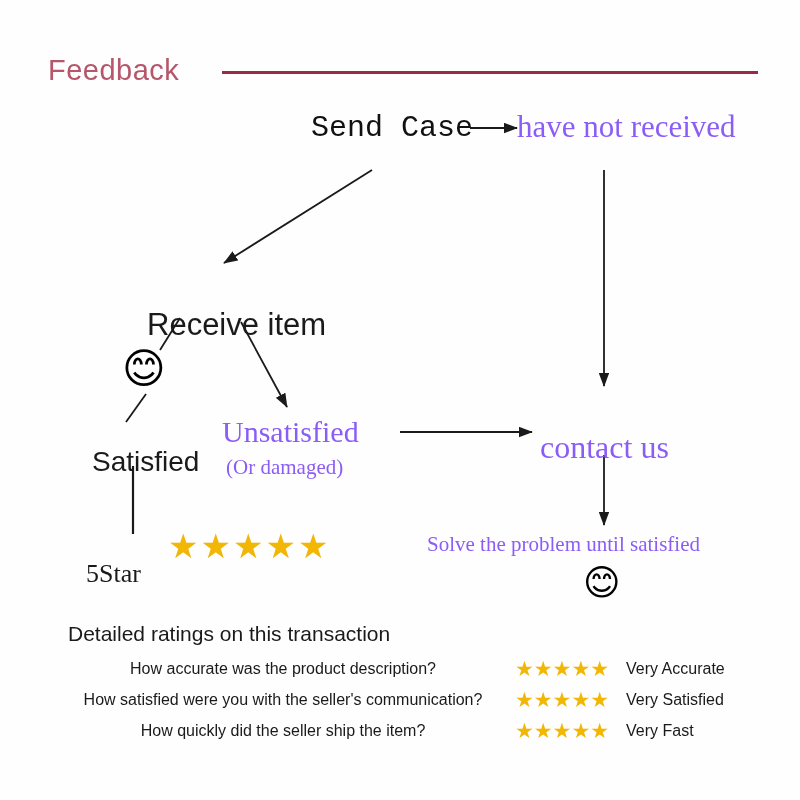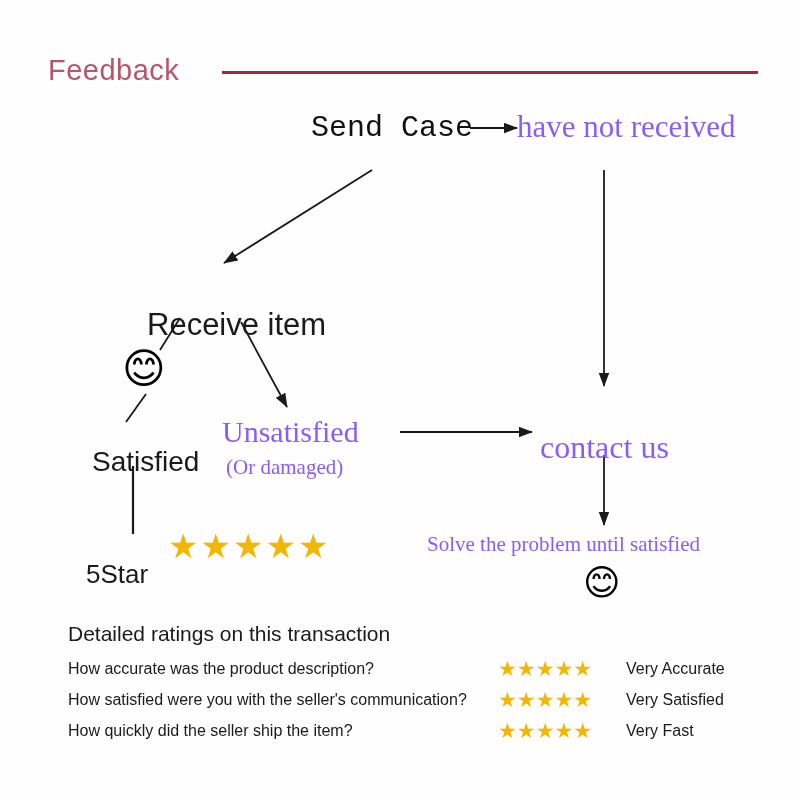--- a/index.html
+++ b/index.html
@@ -59,21 +59,21 @@
 
   .send-case   { left: 311px; top: 111px; font-size: 30px; }
   .not-received{ left: 517px; top: 109px; font-size: 31px; }
   .receive-item{ left: 147px; top: 279px; font-size: 31px; }
   .satisfied   { left: 92px;  top: 418px; font-size: 28px; }
   .unsatisfied { left: 222px; top: 415px; font-size: 30px; }
   .or-damaged  { left: 226px; top: 455px; font-size: 21px; }
   .contact-us  { left: 540px; top: 412px; font-size: 32px; margin-top: 17px; }
   .solve-text  { left: 427px; top: 532px; font-size: 21px; }
 
-  .five-star-label { left: 86px; top: 531px; font-size: 26px; }
+  .five-star-label { left: 86px; top: 531px; font-size: 26px; font-family: Liberation Serif, serif; }
 
   
   .emoji {
     font-family: "DejaVu Sans", sans-serif;
     line-height: 1;
   }
   .emoji-satisfied { left: 122px; top: 348px; font-size: 42px; }
   .emoji-solve     { left: 583px; top: 565px; font-size: 36px; }
 
   
@@ -95,20 +95,21 @@
   .ratings-table {
     position: absolute;
     left: 68px;
     top: 653px;
     width: 690px;
   }
   .rating-row {
     display: flex;
     align-items: center;
     height: 31px;
+    text-align: center;
   }
   .rating-question {
     width: 430px;
     font-size: 16px;
     color: #1a1a1a;
     font-family: "Liberation Sans", sans-serif;
   }
   .rating-stars {
     width: 128px;
     font-size: 21px;

